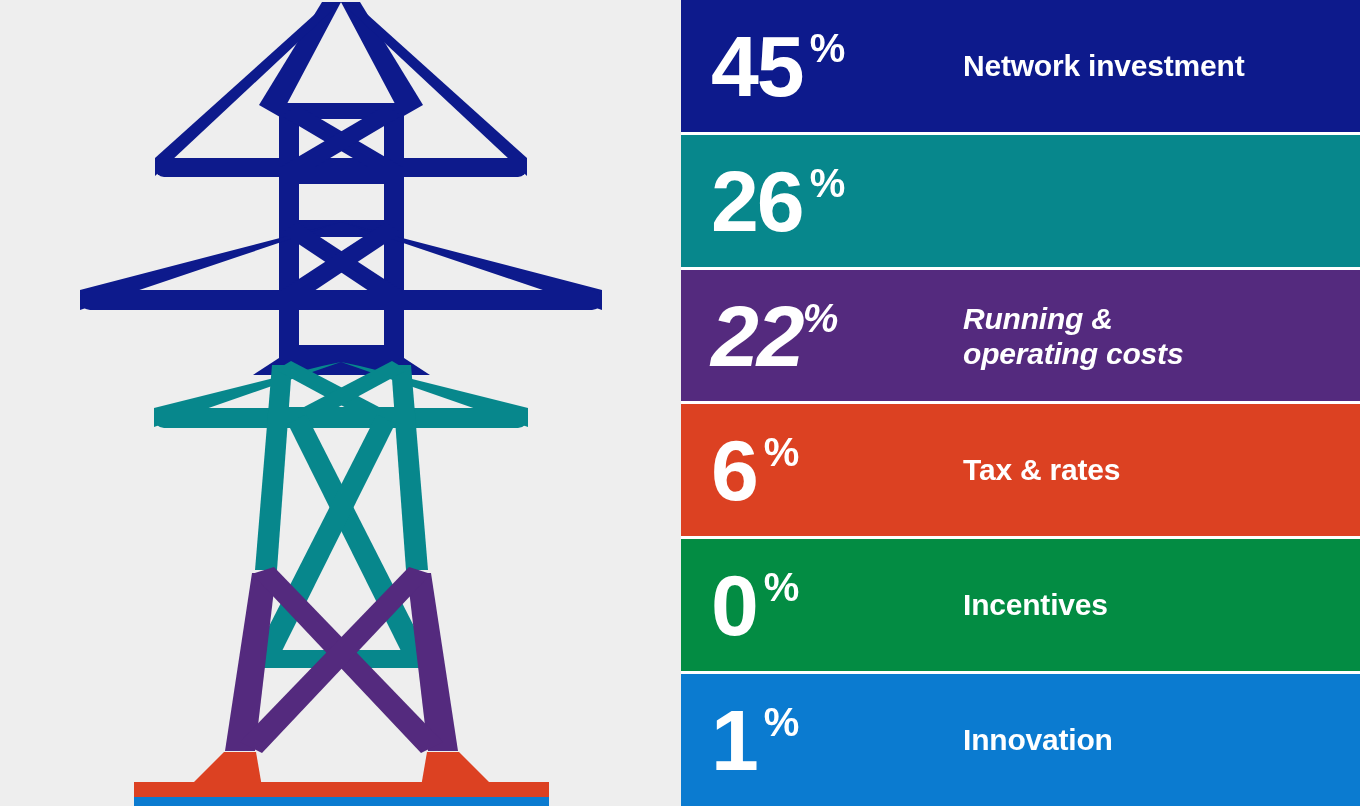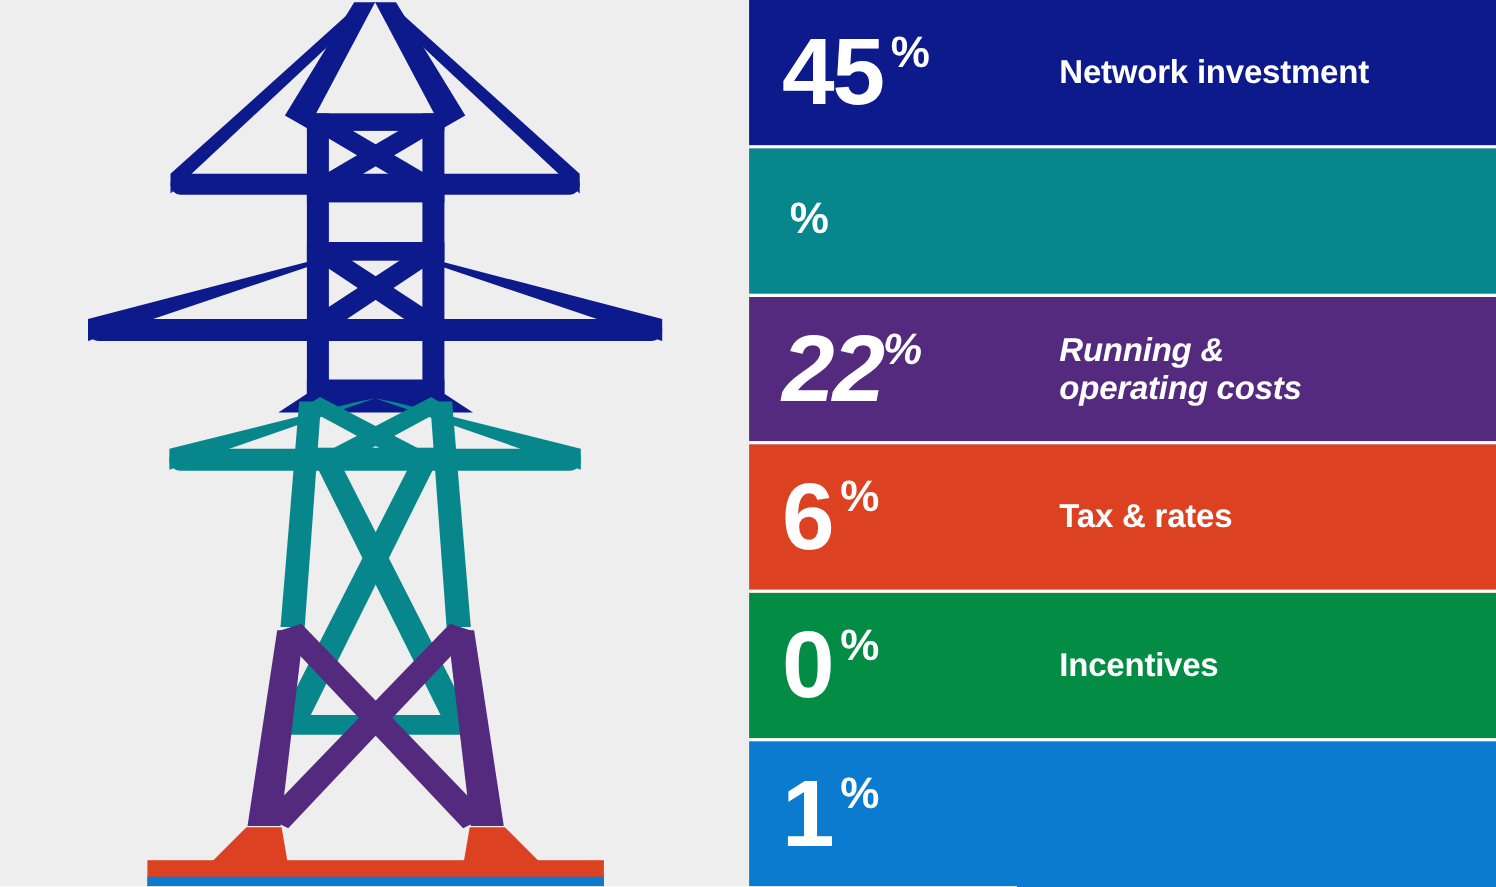--- a/index.html
+++ b/index.html
@@ -195,20 +195,21 @@
     <div class="bar" style="background:#0d1a8c;">
       <div class="bar-value">
         <span class="bar-number">45</span>
         <span class="bar-pct gap">%</span>
       </div>
       <div class="bar-label">Network investment</div>
     </div>
 
     <div class="bar" style="background:#07878c;">
       <div class="bar-value">
+        <span class="bar-number">26</span>
         <span class="bar-pct gap">%</span>
       </div>
     </div>
 
     <div class="bar" style="background:#542a7e;font-style:italic;">
       <div class="bar-value">
         <span class="bar-number">22</span>
         <span class="bar-pct tight">%</span>
       </div>
       <div class="bar-label">Running &amp;
@@ -229,16 +230,17 @@
         <span class="bar-pct gap">%</span>
       </div>
       <div class="bar-label">Incentives</div>
     </div>
 
     <div class="bar" style="background:#0b7bd0;">
       <div class="bar-value">
         <span class="bar-number">1</span>
         <span class="bar-pct gap">%</span>
       </div>
+      <div class="bar-label">Innovation</div>
     </div>
 
   </div>
 </div>
 
 </body></html>

